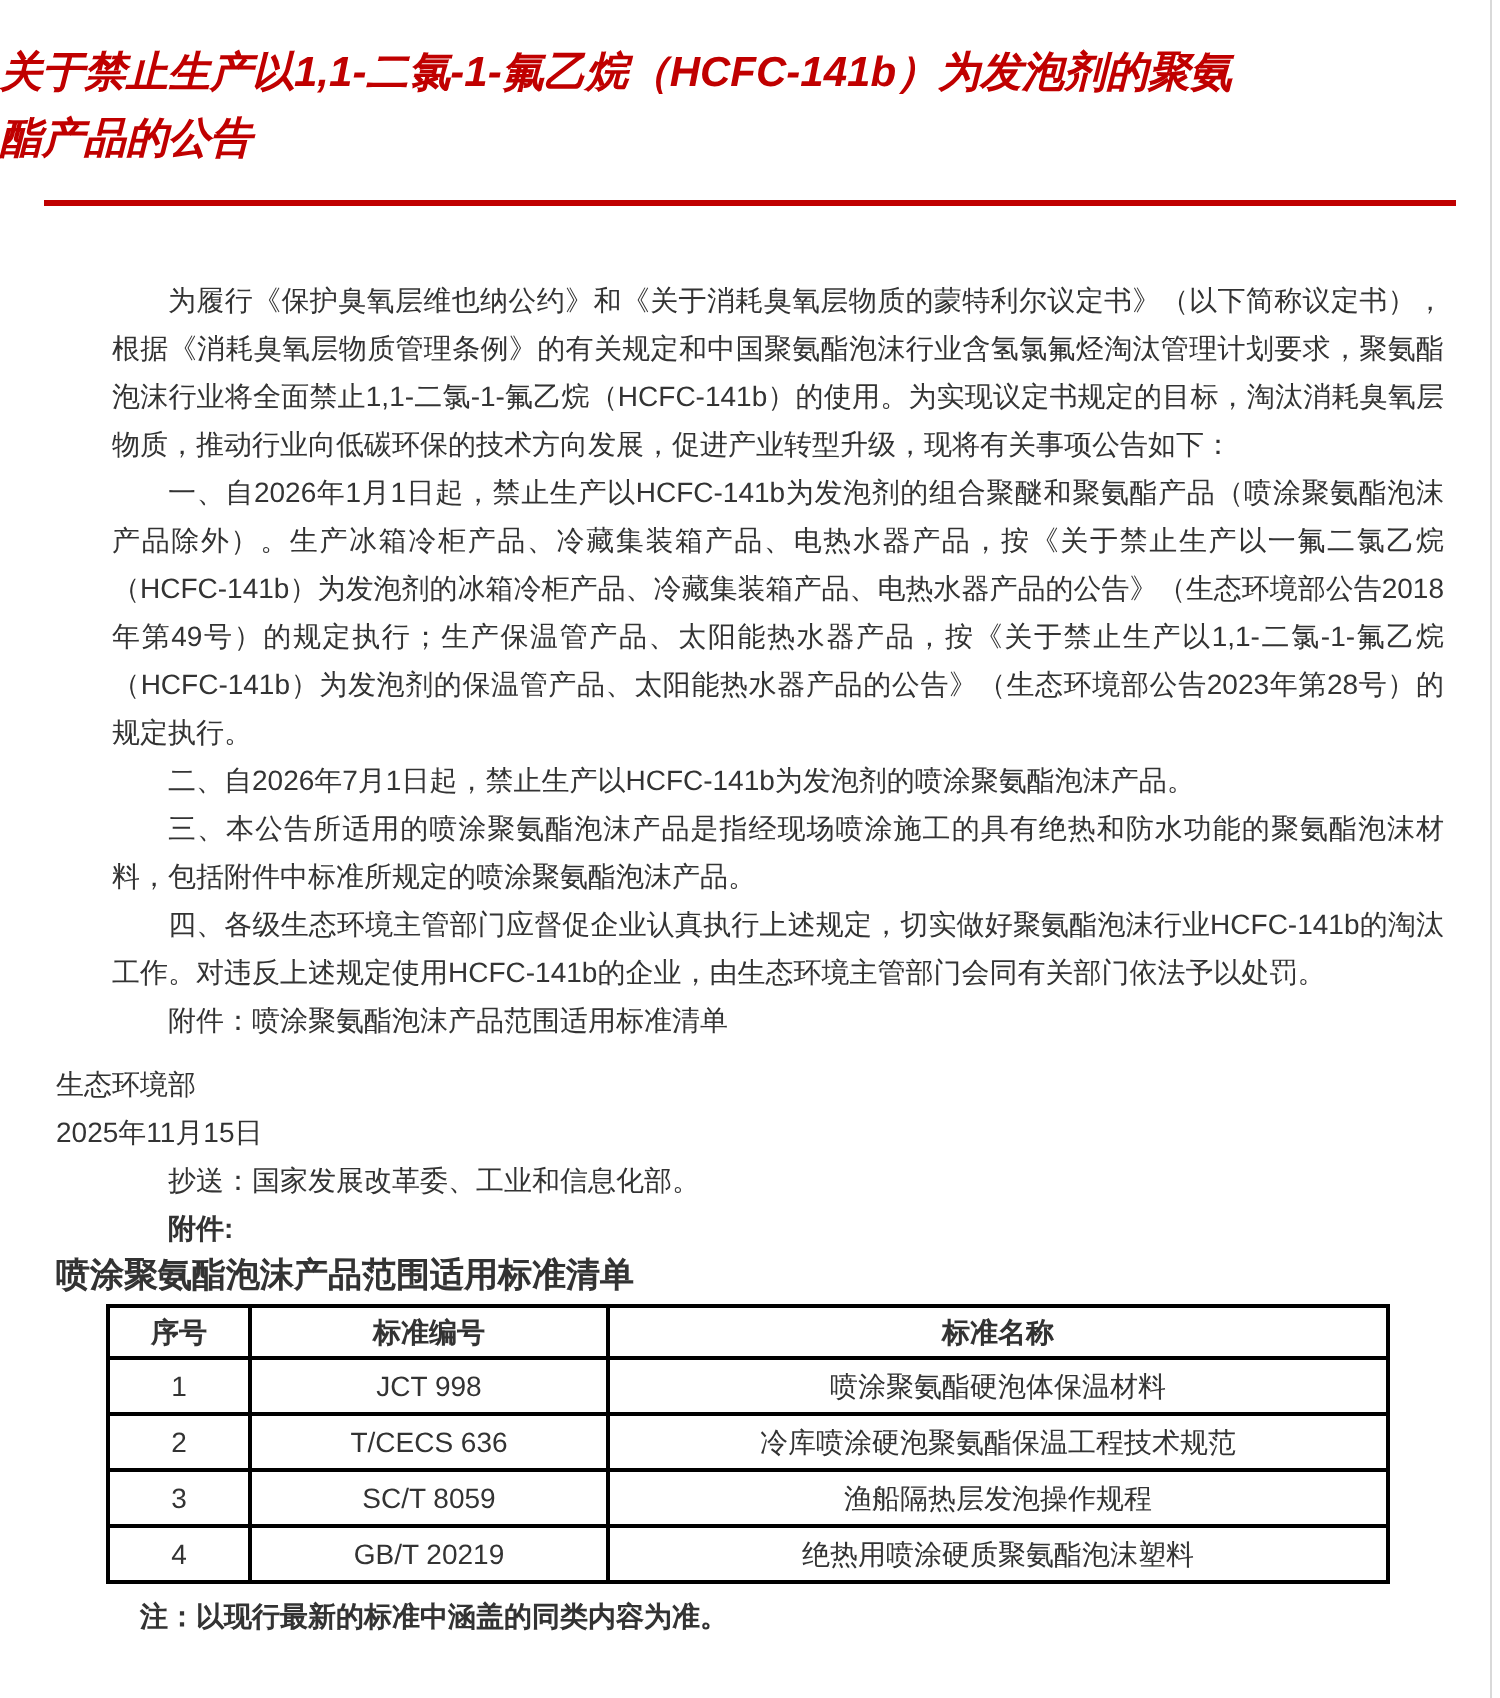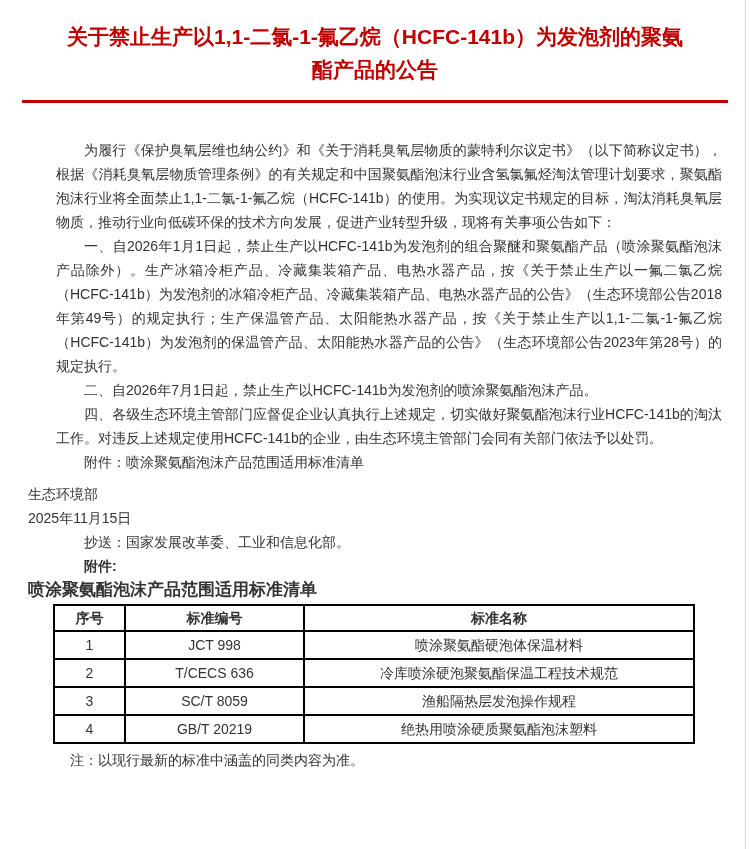--- a/index.html
+++ b/index.html
@@ -14,25 +14,25 @@
   }
   .page-edge {
     position: absolute;
     top: 0; bottom: 0;
     left: 745px;
     width: 1px;
     background: #d9d9d9;
   }
   .doc-title {
     padding-top: 20px;
-    text-align: center;
     color: #c00000;
     font-size: 21px;
     font-weight: bold;
     line-height: 33px;
+    font-style: italic;
   }
   .title-rule {
     height: 3px;
     background: #c00000;
     margin: 14px 22px 0 22px;
   }
   .content {
     margin-top: 35px;
     padding: 0 28px;
     color: #333333;
@@ -72,39 +72,41 @@
   }
   table.standards th { height: 26px; font-weight: bold; text-align: center; }
   table.standards td { height: 28px; font-weight: normal; }
   .col-no   { width: 71px; }
   .col-code { width: 179px; }
   .col-name { width: 390px; }
   p.note {
     margin-top: 4px;
     margin-left: 14px;
     text-indent: 2em;
+    font-weight: bold;
   }
 </style>
 </head>
 <body>
 
 <div class="page">
   <div class="page-edge"></div>
 
   <div class="doc-title">
     <div>关于禁止生产以1,1-二氯-1-氟乙烷（HCFC-141b）为发泡剂的聚氨</div>
     <div>酯产品的公告</div>
   </div>
 
   <div class="title-rule"></div>
 
   <div class="content">
     <p class="para">为履行《保护臭氧层维也纳公约》和《关于消耗臭氧层物质的蒙特利尔议定书》（以下简称议定书），根据《消耗臭氧层物质管理条例》的有关规定和中国聚氨酯泡沫行业含氢氯氟烃淘汰管理计划要求，聚氨酯泡沫行业将全面禁止1,1-二氯-1-氟乙烷（HCFC-141b）的使用。为实现议定书规定的目标，淘汰消耗臭氧层物质，推动行业向低碳环保的技术方向发展，促进产业转型升级，现将有关事项公告如下：</p>
     <p class="para">一、自2026年1月1日起，禁止生产以HCFC-141b为发泡剂的组合聚醚和聚氨酯产品（喷涂聚氨酯泡沫产品除外）。生产冰箱冷柜产品、冷藏集装箱产品、电热水器产品，按《关于禁止生产以一氟二氯乙烷（HCFC-141b）为发泡剂的冰箱冷柜产品、冷藏集装箱产品、电热水器产品的公告》（生态环境部公告2018年第49号）的规定执行；生产保温管产品、太阳能热水器产品，按《关于禁止生产以1,1-二氯-1-氟乙烷（HCFC-141b）为发泡剂的保温管产品、太阳能热水器产品的公告》（生态环境部公告2023年第28号）的规定执行。</p>
     <p class="para">二、自2026年7月1日起，禁止生产以HCFC-141b为发泡剂的喷涂聚氨酯泡沫产品。</p>
+    <p class="para">三、本公告所适用的喷涂聚氨酯泡沫产品是指经现场喷涂施工的具有绝热和防水功能的聚氨酯泡沫材料，包括附件中标准所规定的喷涂聚氨酯泡沫产品。</p>
     <p class="para">四、各级生态环境主管部门应督促企业认真执行上述规定，切实做好聚氨酯泡沫行业HCFC-141b的淘汰工作。对违反上述规定使用HCFC-141b的企业，由生态环境主管部门会同有关部门依法予以处罚。</p>
     <p class="para">附件：喷涂聚氨酯泡沫产品范围适用标准清单</p>
 
     <div class="signoff">
       <div>生态环境部</div>
       <div>2025年11月15日</div>
     </div>
 
     <p class="para">抄送：国家发展改革委、工业和信息化部。</p>
     <p class="para bold">附件:</p>

